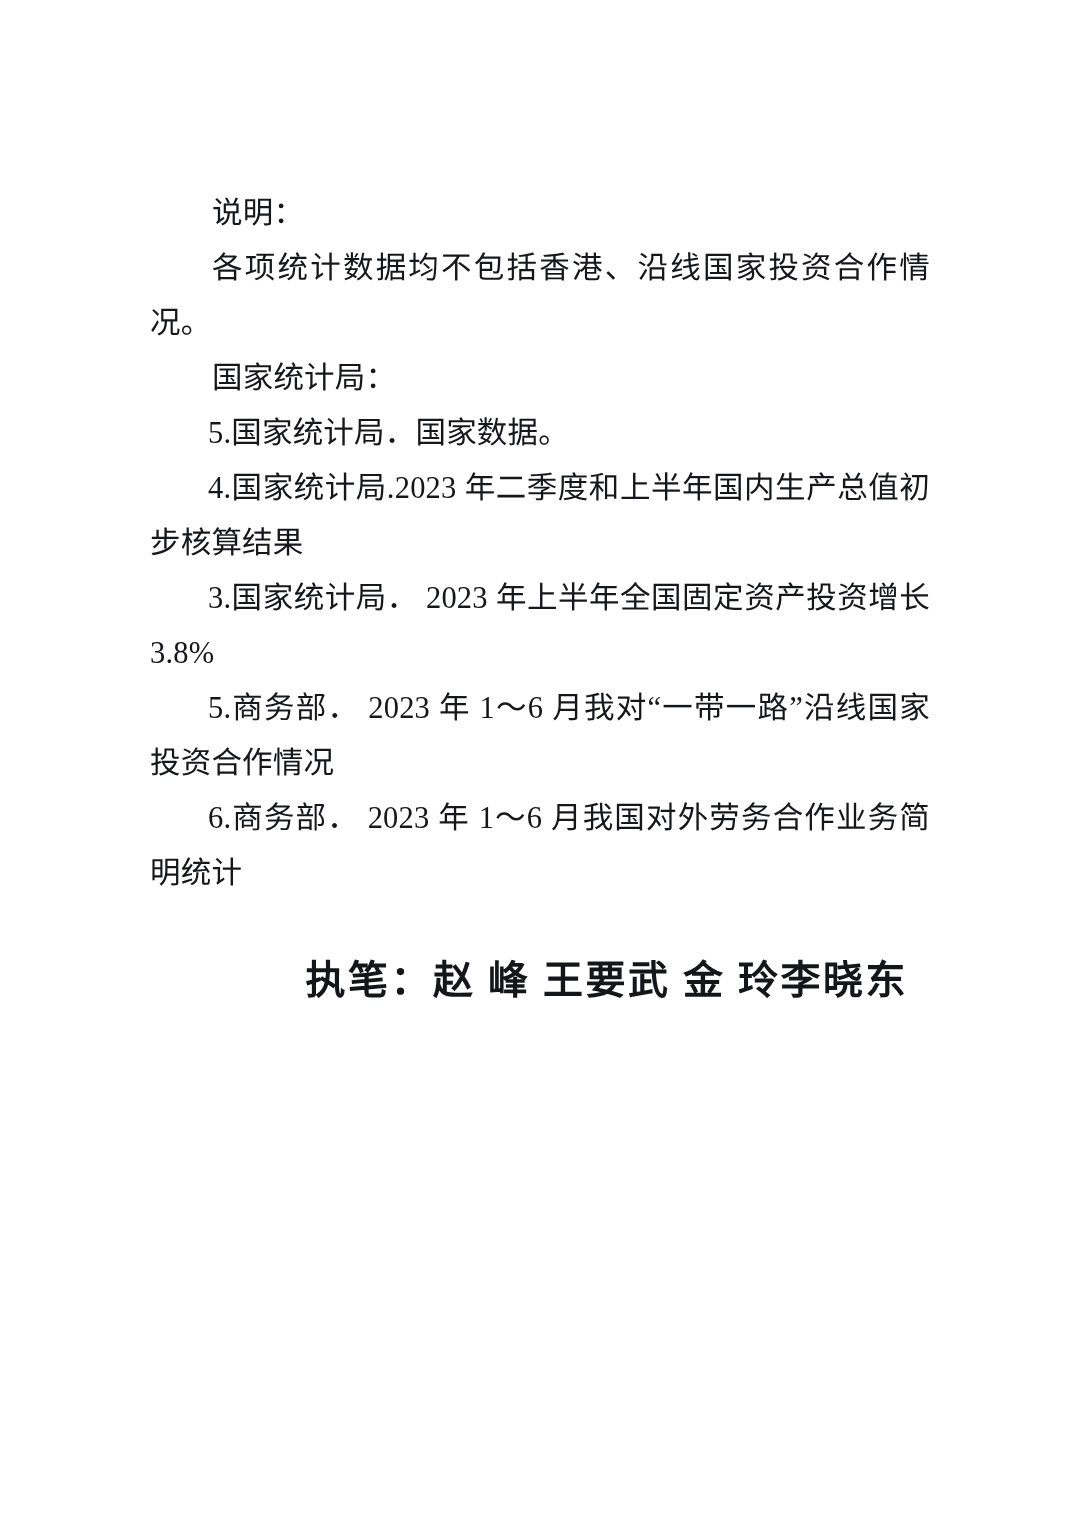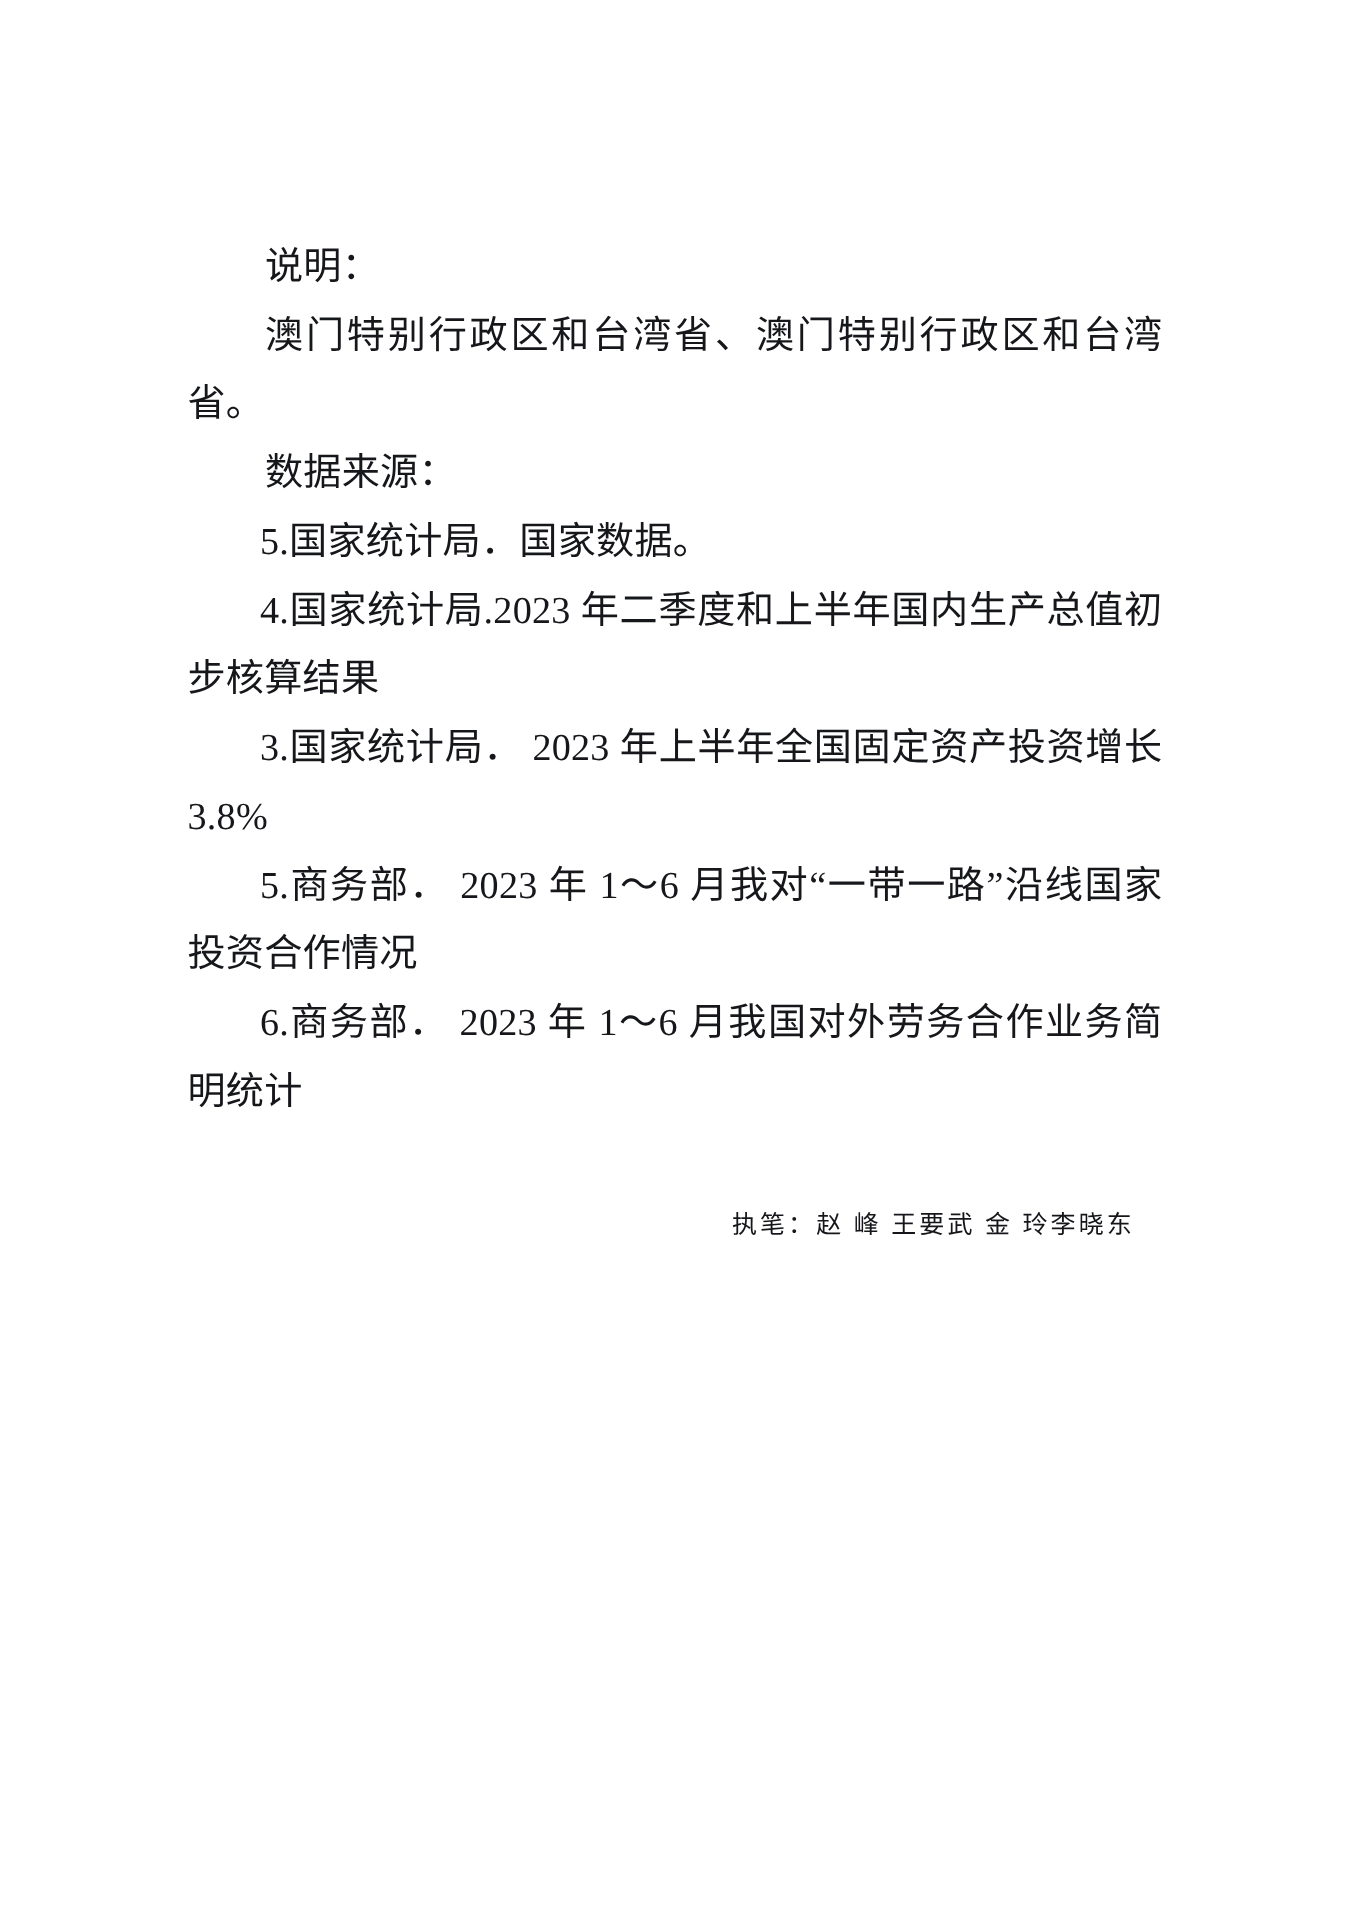--- a/index.html
+++ b/index.html
@@ -37,38 +37,38 @@
   }
   .indent-small {
     text-indent: 58px;
   }
   .signature-block {
     margin-top: 52px;
     text-align: right;
     padding-right: 22px;
   }
   .signature {
-    font-size: 20px;
+    font-size: 40px;
     line-height: 55px;
     letter-spacing: 2.5px;
-    font-weight: 400;
+    font-weight: 700;
     color: #15161a;
   }
 </style>
 </head>
 <body>
 
 <div class="page">
   <div class="doc-body">
 
     <p class="para indent">说明：</p>
 
-    <p class="para indent">澳门特别行政区和台湾省、澳门特别行政区和台湾省。</p>
+    <p class="para indent">各项统计数据均不包括香港、沿线国家投资合作情况。</p>
 
-    <p class="para indent">数据来源：</p>
+    <p class="para indent">国家统计局：</p>
 
     <p class="para indent-small">5.国家统计局．国家数据。</p>
 
     <p class="para indent-small">4.国家统计局.2023 年二季度和上半年国内生产总值初步核算结果</p>
 
     <p class="para indent-small">3.国家统计局． 2023 年上半年全国固定资产投资增长3.8%</p>
 
 
     <p class="para indent-small">5.商务部． 2023 年 1～6 月我对“一带一路”沿线国家投资合作情况</p>
 

